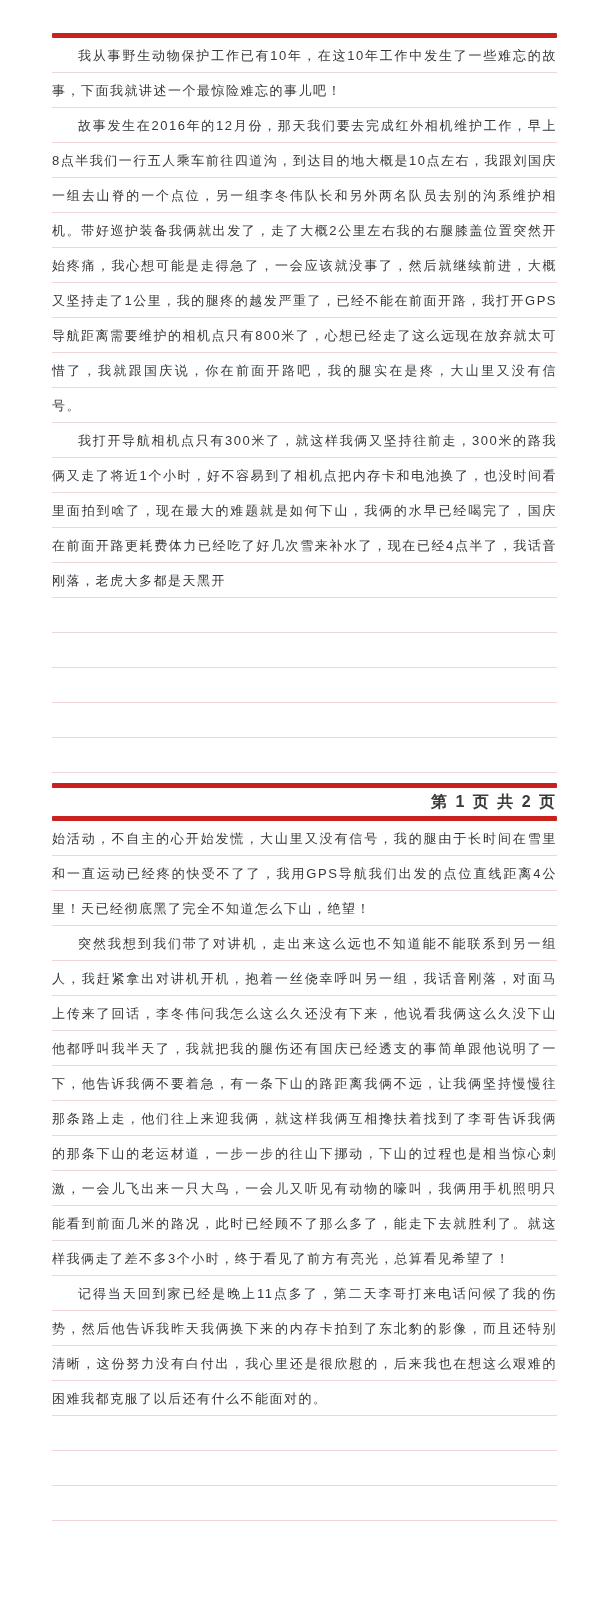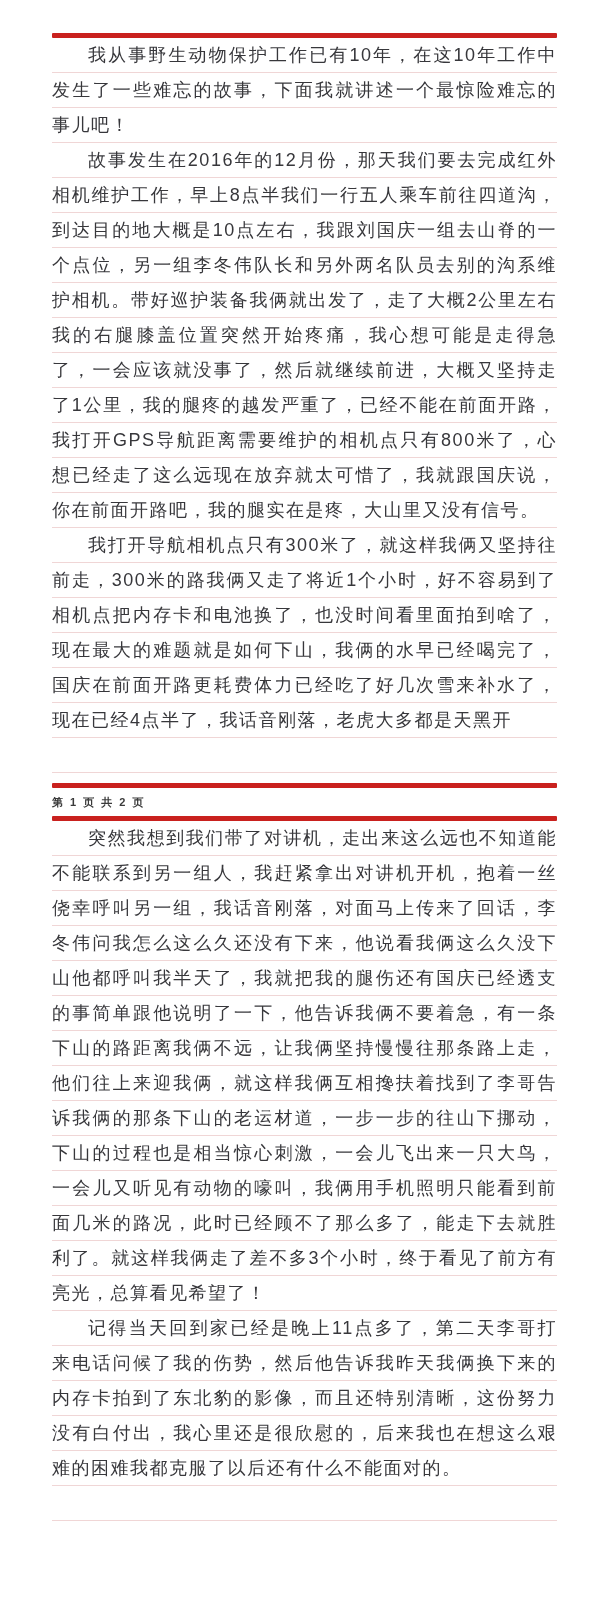--- a/index.html
+++ b/index.html
@@ -22,38 +22,38 @@
     margin:0 auto;
     padding-top:33px;
   }
   .bar{
     height:5px;
     background:var(--bar-red);
     border-radius:1px;
   }
   .ruled{
     line-height:35px;
-    font-size:18px;
+    font-size:13px;
     letter-spacing:1.5px;
     background-image:repeating-linear-gradient(
       to bottom,
       transparent 0px, transparent 34px,
       var(--rule-pink) 34px, var(--rule-pink) 35px
     );
     text-align:justify;
   }
   .page1-text{min-height:735px;}
   .page2-text{min-height:700px;}
   .para{text-indent:2em;}
   .para.cont{text-indent:0;}
   .page-footer{
     height:28px;
     line-height:28px;
-    text-align:left;
-    font-size:11px;
+    text-align:right;
+    font-size:16px;
     font-weight:bold;
     color:var(--footer-ink);
     letter-spacing:2px;
   }
   .gap10{height:10px;}
 </style>
 </head>
 <body>
 
 <div class="sheet">
@@ -67,18 +67,19 @@
   </div>
 
   <div class="gap10"></div>
   <div class="bar"></div>
 
   <div class="page-footer">第 1 页 共 2 页</div>
 
   <div class="bar"></div>
 
   <div class="ruled page2-text">
+    <p class="para cont">始活动，不自主的心开始发慌，大山里又没有信号，我的腿由于长时间在雪里和一直运动已经疼的快受不了了，我用GPS导航我们出发的点位直线距离4公里！天已经彻底黑了完全不知道怎么下山，绝望！</p>
     <p class="para">突然我想到我们带了对讲机，走出来这么远也不知道能不能联系到另一组人，我赶紧拿出对讲机开机，抱着一丝侥幸呼叫另一组，我话音刚落，对面马上传来了回话，李冬伟问我怎么这么久还没有下来，他说看我俩这么久没下山他都呼叫我半天了，我就把我的腿伤还有国庆已经透支的事简单跟他说明了一下，他告诉我俩不要着急，有一条下山的路距离我俩不远，让我俩坚持慢慢往那条路上走，他们往上来迎我俩，就这样我俩互相搀扶着找到了李哥告诉我俩的那条下山的老运材道，一步一步的往山下挪动，下山的过程也是相当惊心刺激，一会儿飞出来一只大鸟，一会儿又听见有动物的嚎叫，我俩用手机照明只能看到前面几米的路况，此时已经顾不了那么多了，能走下去就胜利了。就这样我俩走了差不多3个小时，终于看见了前方有亮光，总算看见希望了！</p>
     <p class="para">记得当天回到家已经是晚上11点多了，第二天李哥打来电话问候了我的伤势，然后他告诉我昨天我俩换下来的内存卡拍到了东北豹的影像，而且还特别清晰，这份努力没有白付出，我心里还是很欣慰的，后来我也在想这么艰难的困难我都克服了以后还有什么不能面对的。</p>
 
   </div>
 
 </div>
 
 </body></html>

